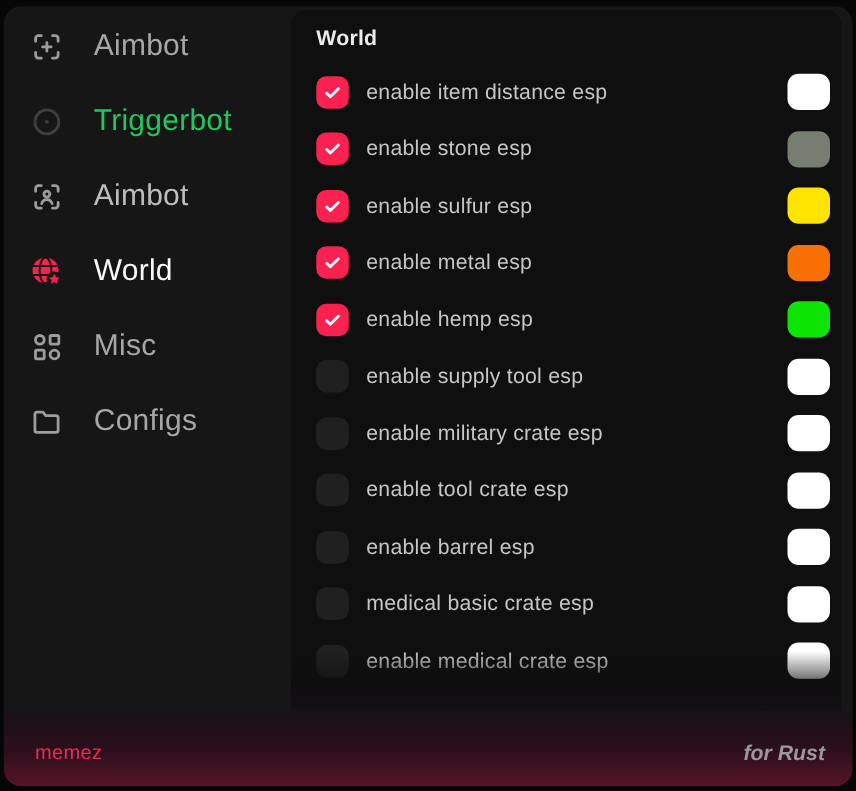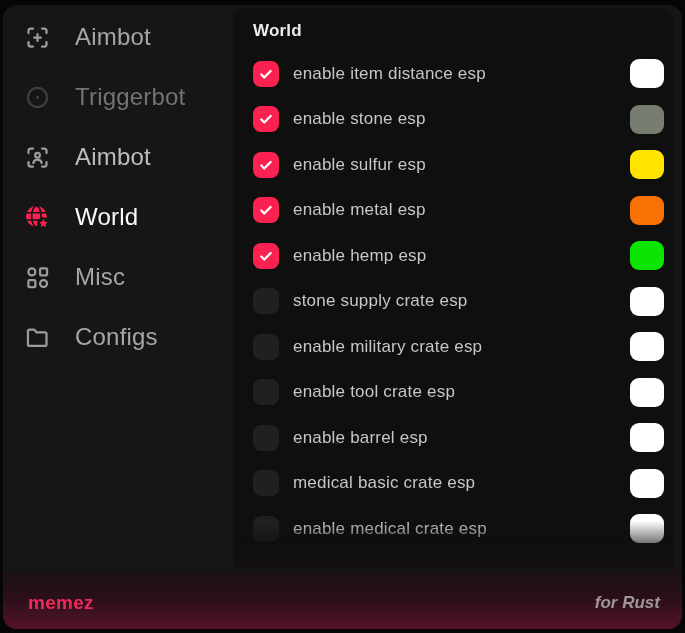--- a/index.html
+++ b/index.html
@@ -8,21 +8,21 @@
   .window { position:absolute; left:3px; top:5px; width:679px; height:624px;
             background:#161616; border-radius:14px; overflow:hidden; }
 
   
   .sidebar { position:absolute; left:0; top:0; width:230px; bottom:59px; padding-top:2px; }
   .side-item { display:flex; align-items:center; height:60px; padding-left:21px; cursor:pointer; }
   .side-item .icon { width:27px; height:27px; margin-right:24px; color:#9c9c9c; flex:0 0 auto; }
   .side-item .icon svg { width:100%; height:100%; display:block; }
   .side-item .label { font-size:24px; color:#a6a6a6; letter-spacing:.2px; }
   .side-item.dimmed .icon { color:#3f3f3f; }
-  .side-item.dimmed .label { color:#737373; }
+  .side-item.dimmed .label { color:#22c55e; }
   .side-item.bright .label { color:#bdbdbd; }
   .side-item.active .icon { color:#fb2150; }
   .side-item.active .label { color:#fafafa; font-weight:500; }
 
   
   .panel { position:absolute; left:230px; top:3px; width:440px; height:558px;
            background:#0f0f0f; border-radius:12px; padding:12px 9px 0 20px;
            overflow:hidden; }
   .panel-title { font-size:17px; font-weight:600; color:#ececec; line-height:22px;
                  margin-bottom:9px; letter-spacing:.2px; }
@@ -39,21 +39,21 @@
             background:#fff; flex:0 0 auto; cursor:pointer; }
   .panel-fade { position:absolute; left:230px; top:516px; width:440px; height:48px;
                 pointer-events:none;
                 background:linear-gradient(180deg, rgba(15,15,15,0) 0%, #100e10 80%, #141014 100%); }
 
   
   .footer { position:absolute; left:0; right:0; bottom:0; height:59px;
             display:flex; align-items:center; justify-content:space-between;
             padding:6px 22px 0 25px;
             background:linear-gradient(180deg, #181115 0%, #2c0f1b 52%, #571428 100%); }
-  .brand { font-size:19px; font-weight:700; color:#ee2a5a; letter-spacing:.3px; }
+  .brand { font-size:16px; font-weight:400; color:#ee2a5a; letter-spacing:.3px; }
   .edition { font-size:17px; font-weight:600; font-style:italic; color:#9d979b;margin-left:48px; }
 </style>
 </head>
 <body>
 
 <div class="window">
 
   <nav class="sidebar">
 
     <div class="side-item">
@@ -180,21 +180,21 @@
       </svg>
     </span>
     <span class="row-label">enable hemp esp</span>
     <span class="swatch" style="background: rgb(11, 229, 1);"></span>
   </div>
 
   <div class="row">
     <span class="checkbox">
       
     </span>
-    <span class="row-label">stone supply crate esp</span>
+    <span class="row-label">enable supply tool esp</span>
     <span class="swatch" style="background: rgb(255, 255, 255);"></span>
   </div>
 
   <div class="row">
     <span class="checkbox">
       
     </span>
     <span class="row-label">enable military crate esp</span>
     <span class="swatch" style="background: rgb(255, 255, 255);"></span>
   </div>

